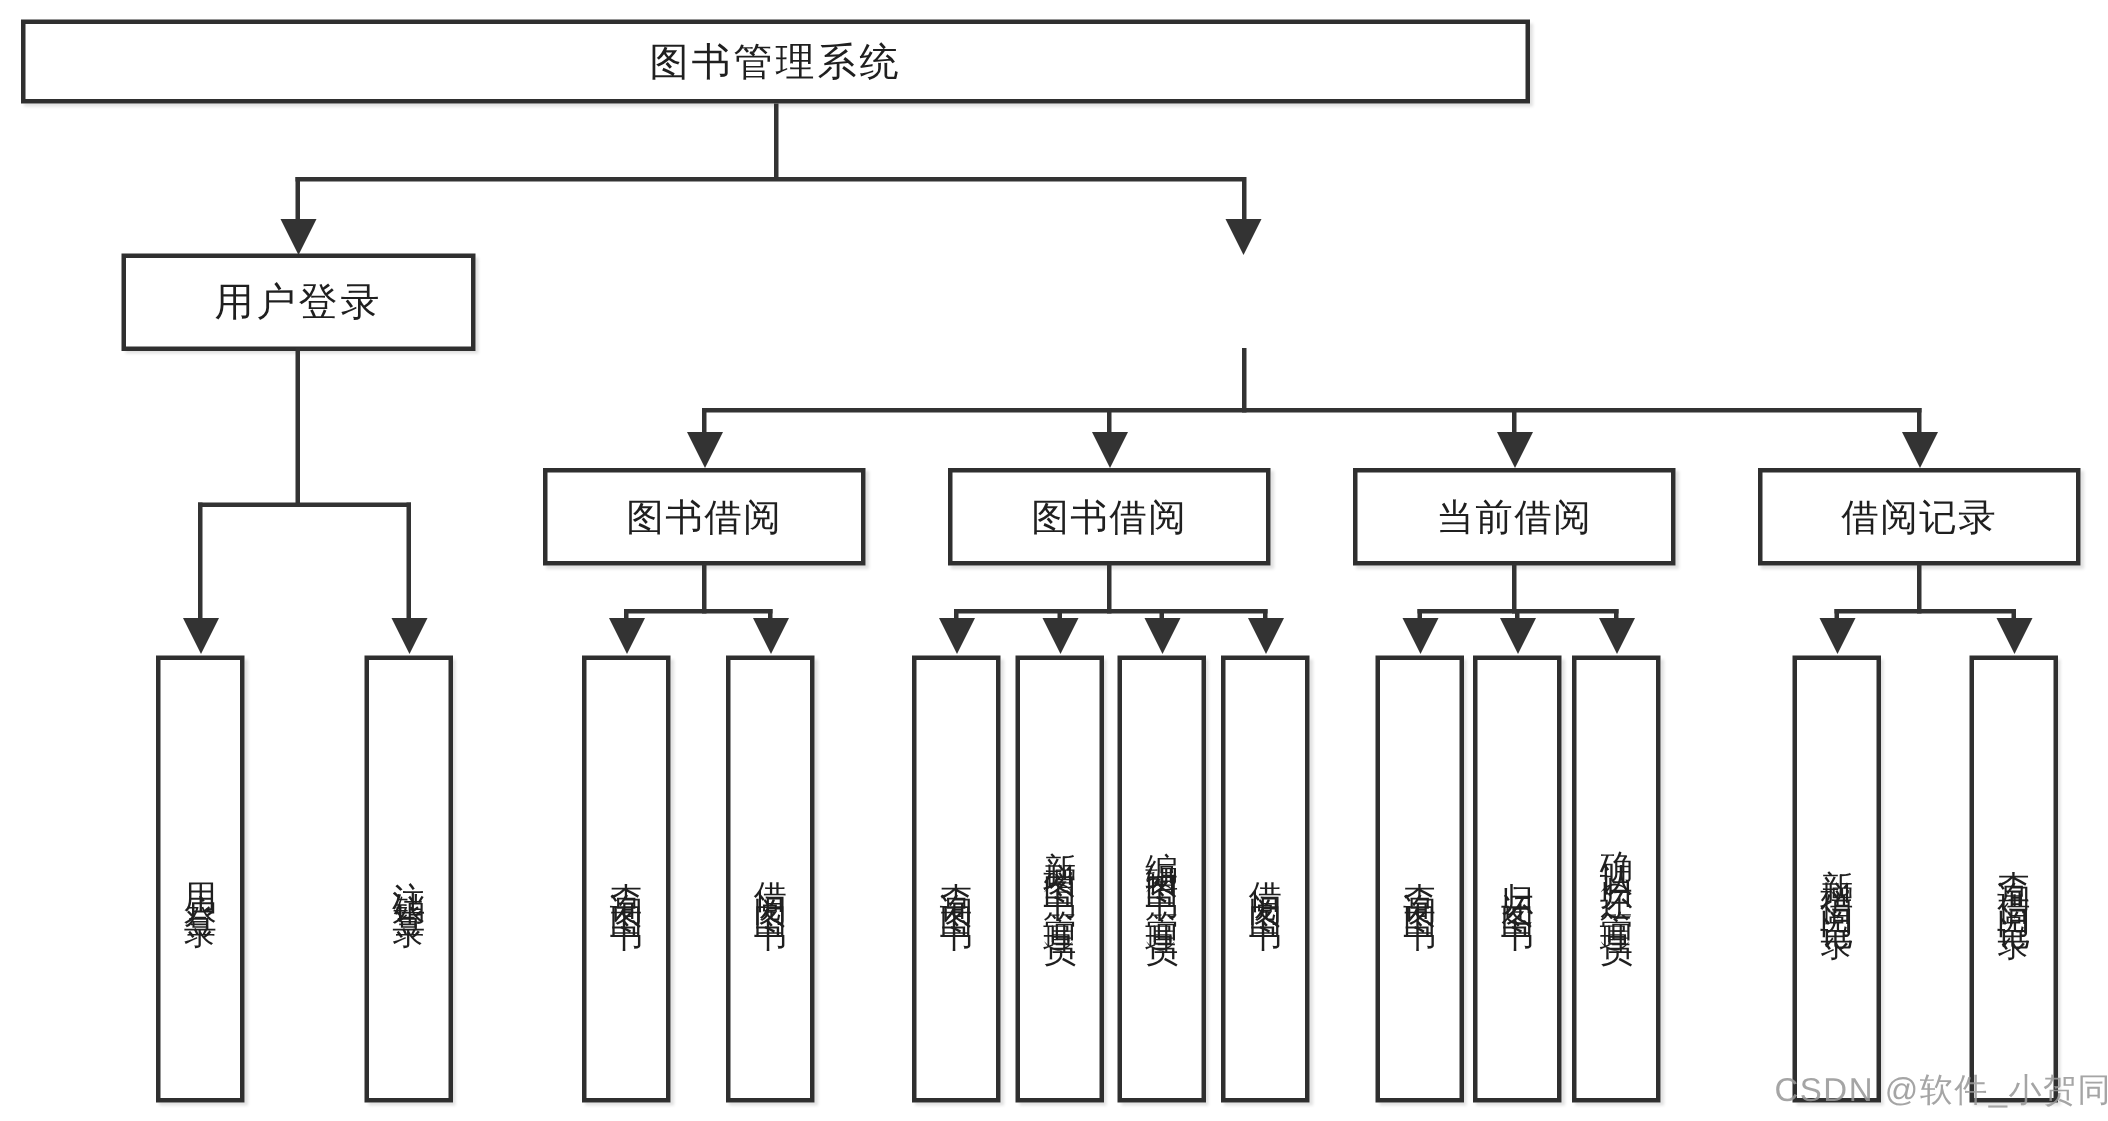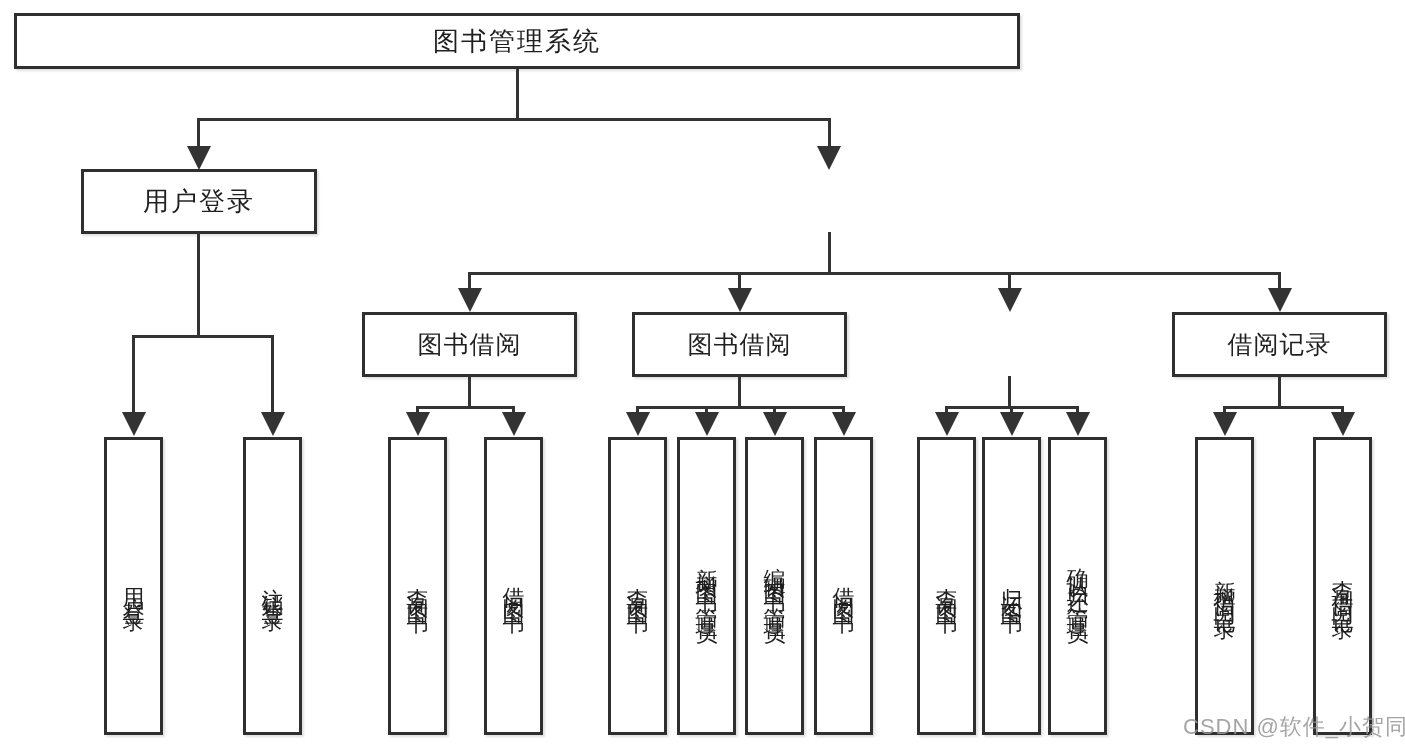--- a/index.html
+++ b/index.html
@@ -74,20 +74,23 @@
 
   <div class="box b-login lbl-xl">
     <span>用户登录</span>
   </div>
 
   <div class="box b-l3-0 lbl-l">
     <span>图书借阅</span>
   </div>
   <div class="box b-l3-1 lbl-l">
     <span>图书借阅</span>
+  </div>
+  <div class="box b-l3-2 lbl-l">
+    <span>当前借阅</span>
   </div>
   <div class="box b-l3-3 lbl-l">
     <span>借阅记录</span>
   </div>
 
   <div class="box leaf lf-0">
     <span class="vtxt">用户登录</span>
   </div>
   <div class="box leaf lf-1">
     <span class="vtxt">注销登录</span>

